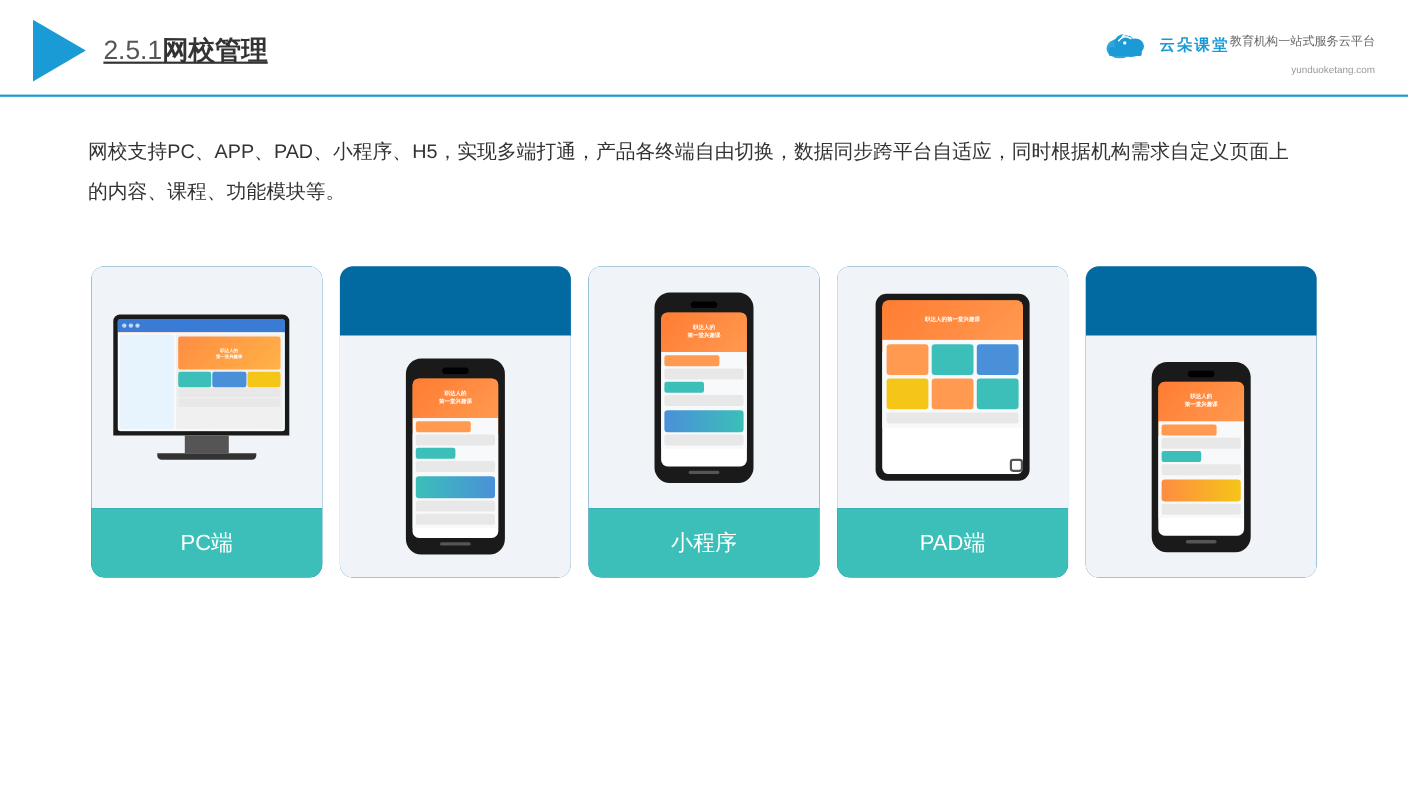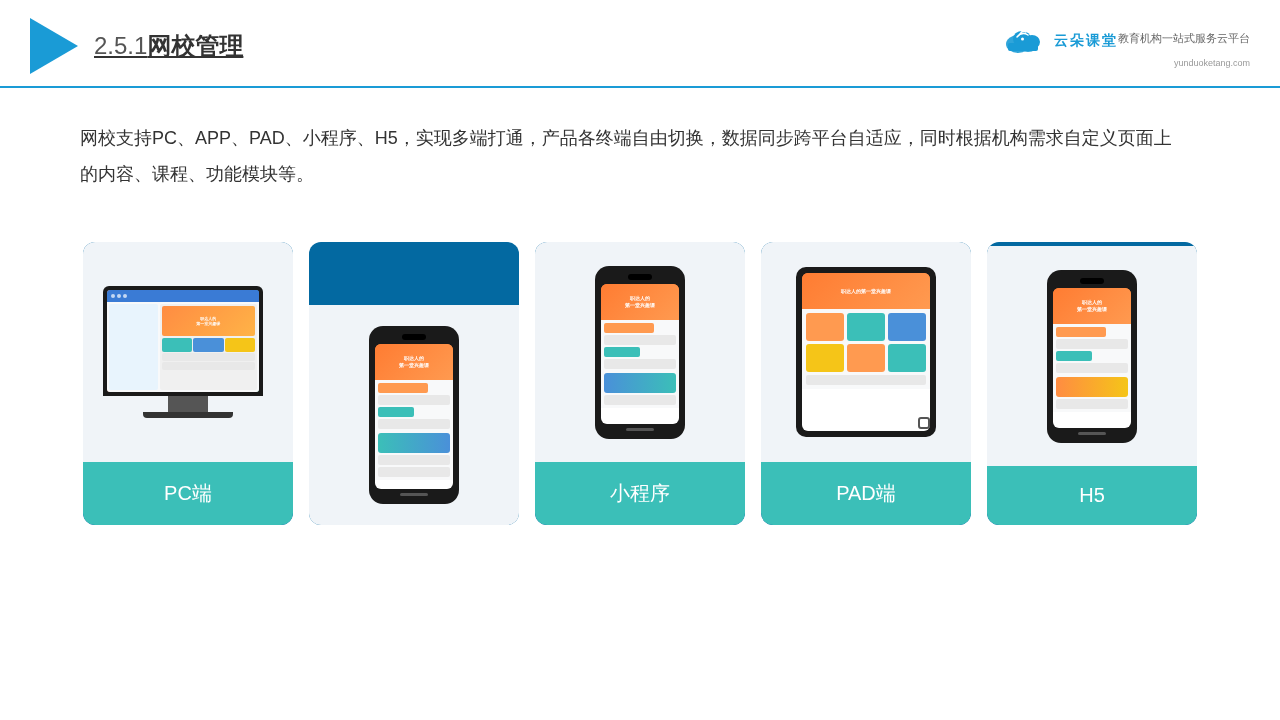--- a/index.html
+++ b/index.html
@@ -479,16 +479,15 @@
               <div class="phone-content-row teal"></div>
               <div class="phone-content-row"></div>
               <div style="height:20px;background:linear-gradient(90deg,#ff8c42,#f5c518);border-radius:3px;margin-top:2px;"></div>
               <div class="phone-content-row"></div>
             </div>
           </div>
           <div class="phone-home-bar"></div>
         </div>
       </div>
     </div>
-    <div class="device-label">H5</div>
   </div>
 
 </div>
 
 </body></html>

